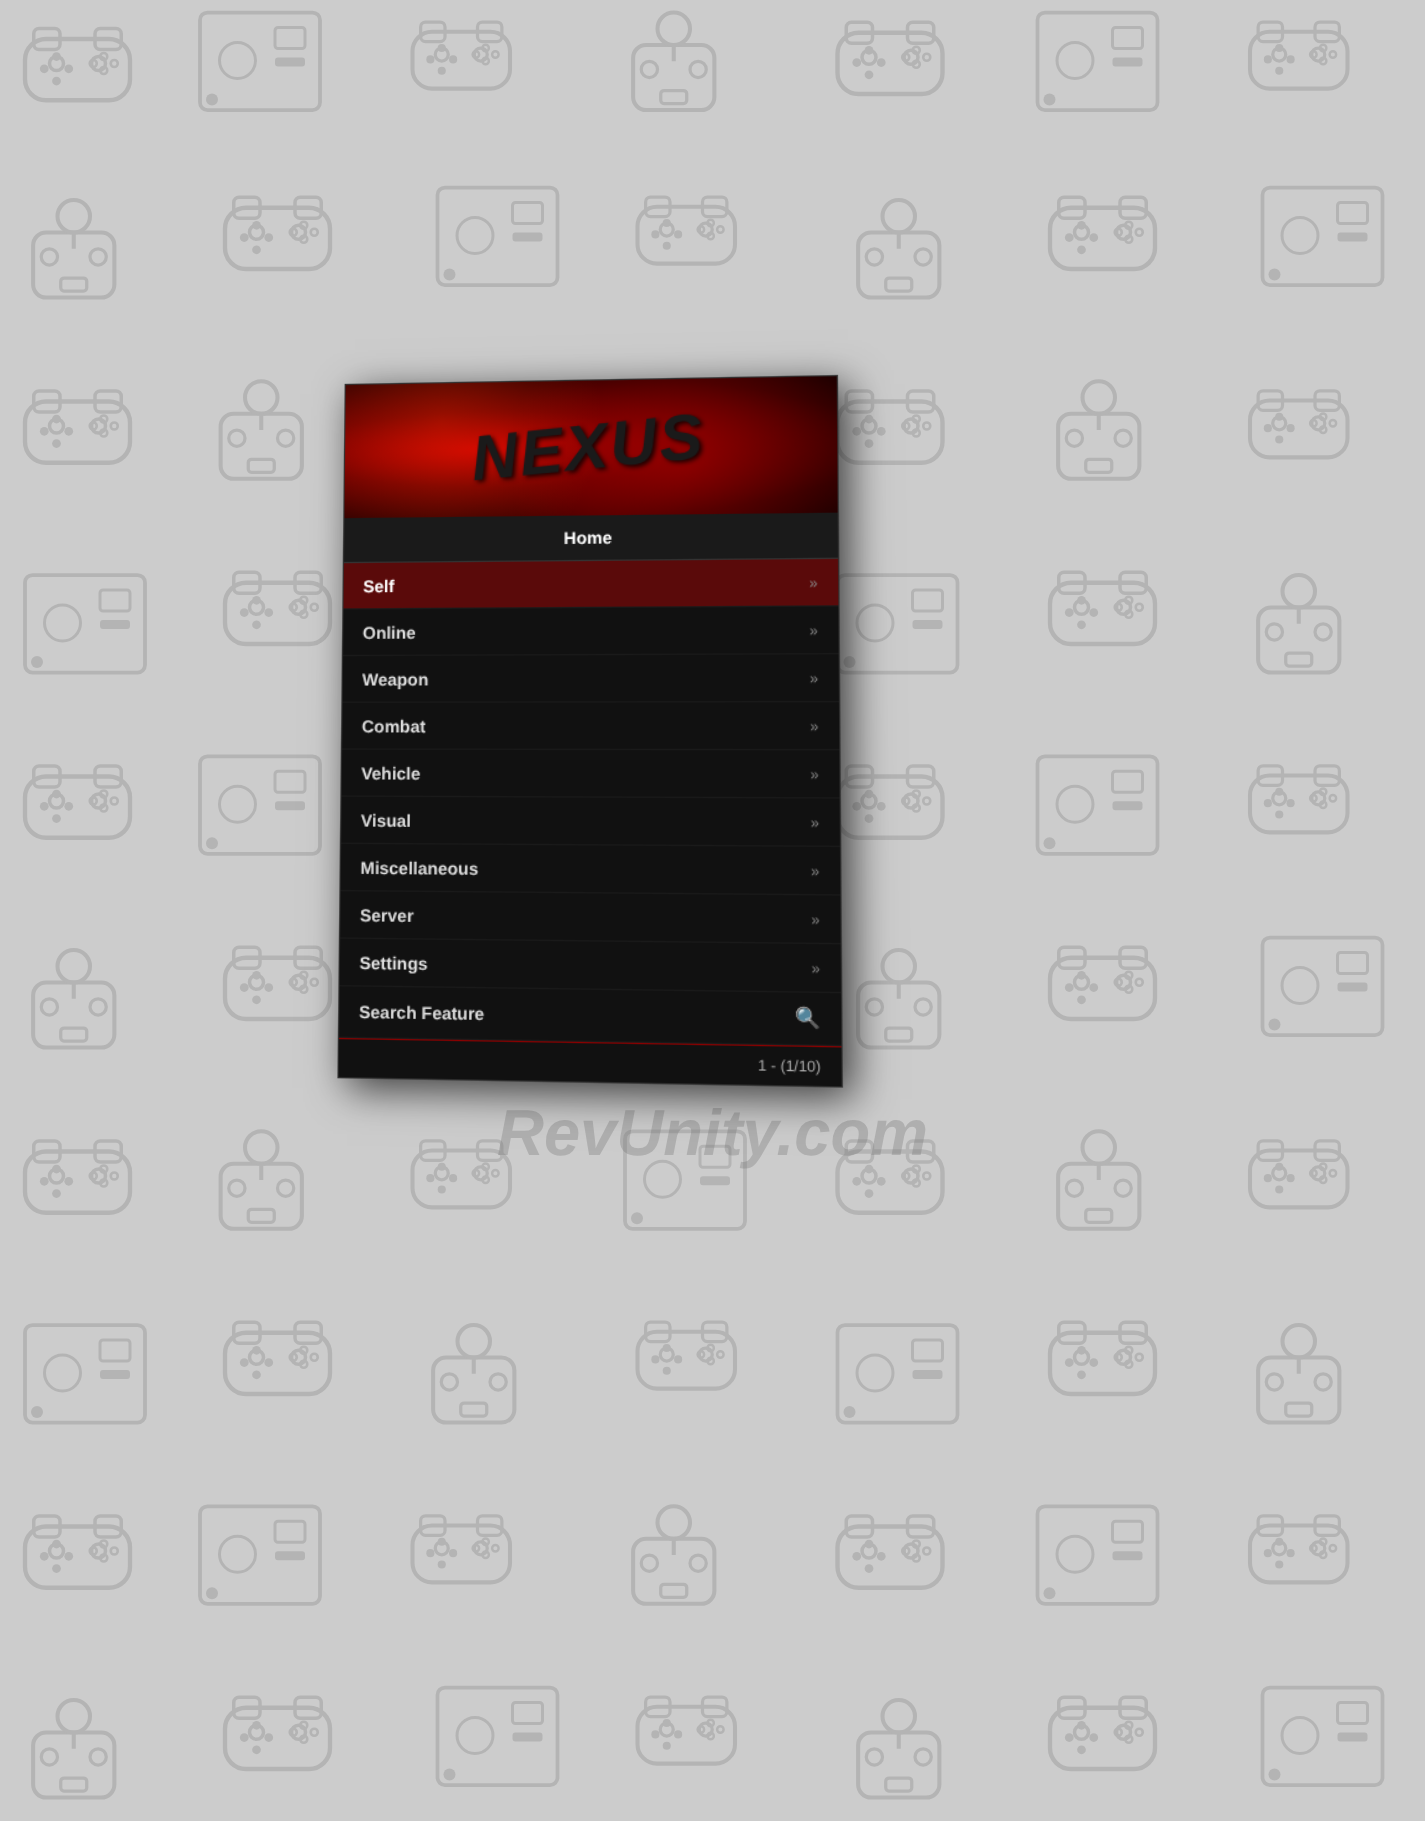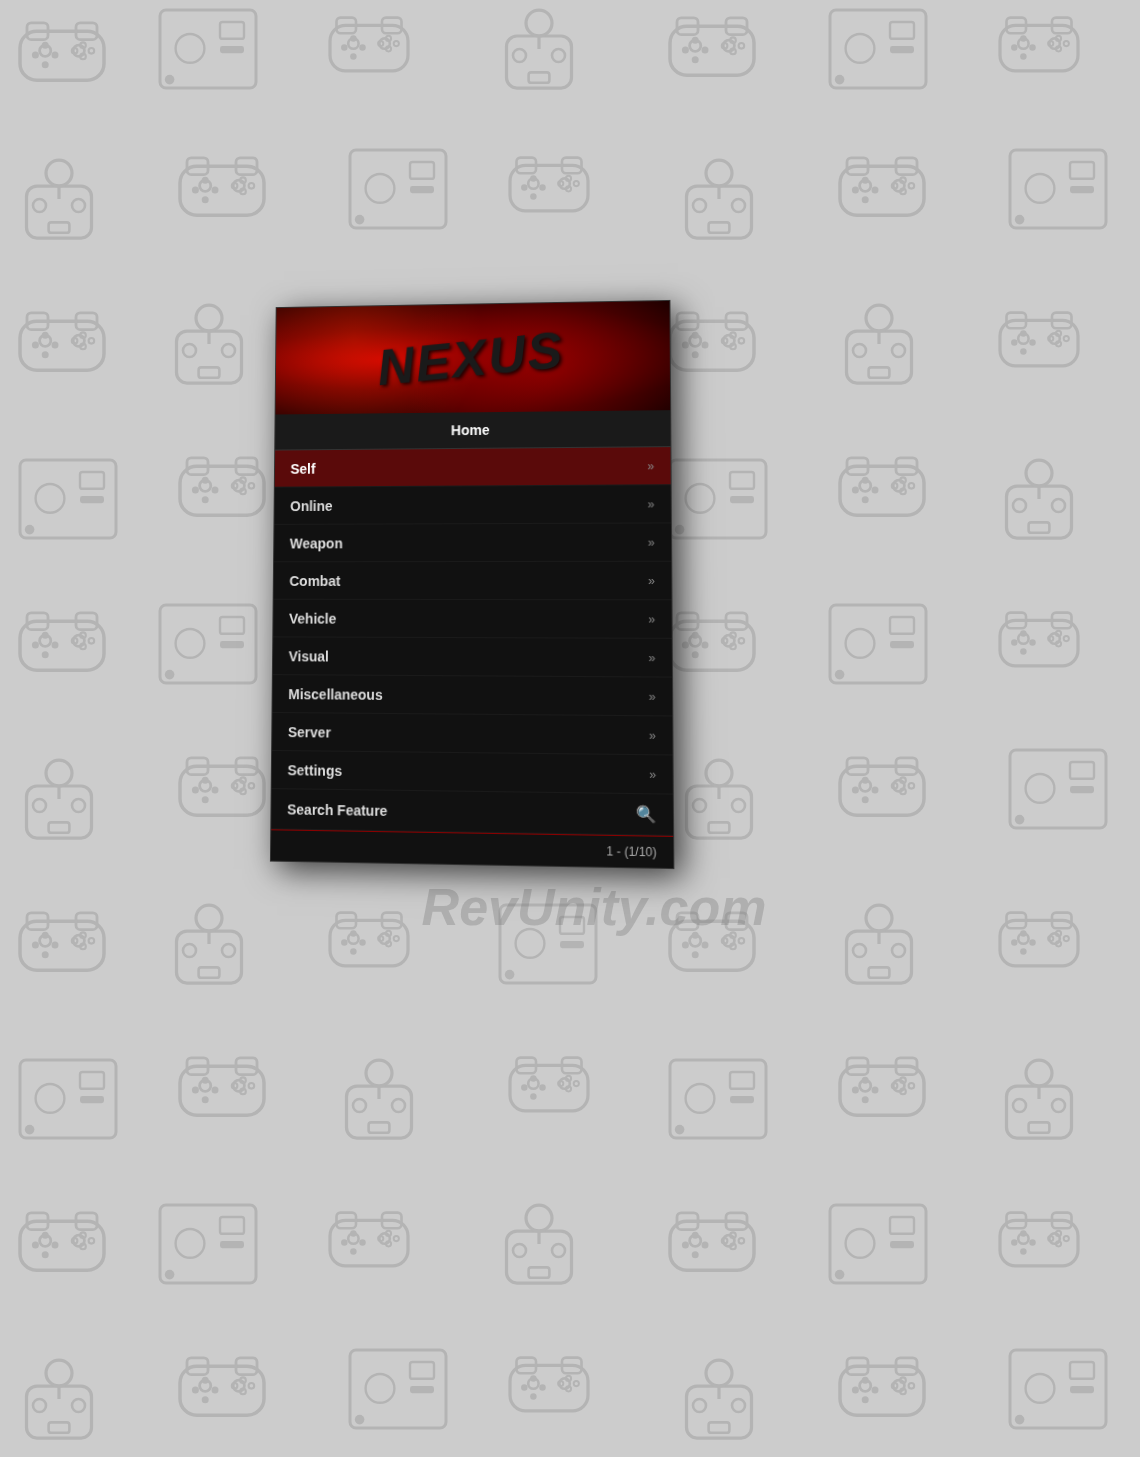--- a/index.html
+++ b/index.html
@@ -32,21 +32,20 @@
       position: absolute;
       bottom: 520px;
       left: 50%;
       transform: translateX(-50%);
       font-size: 52px;
       font-weight: bold;
       color: rgba(120, 120, 120, 0.35);
       z-index: 1;
       white-space: nowrap;
       font-style: italic;
-      margin-left: 24px;
     }
 
     
     .menu-panel {
       position: absolute;
       top: 300px;
       left: 270px;
       width: 400px;
       background: #111;
       border: 1px solid #333;

